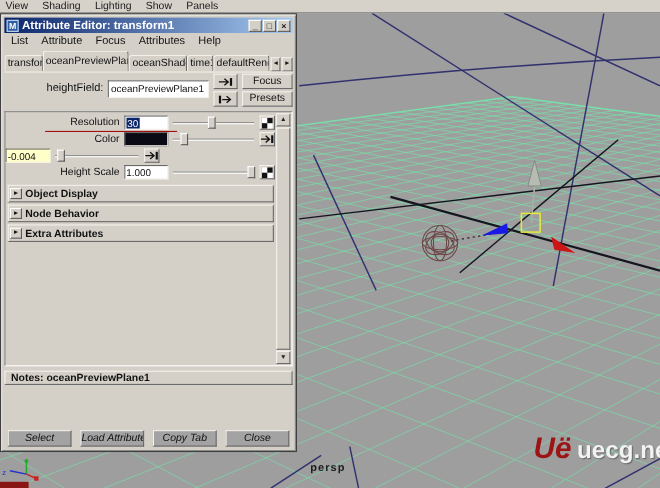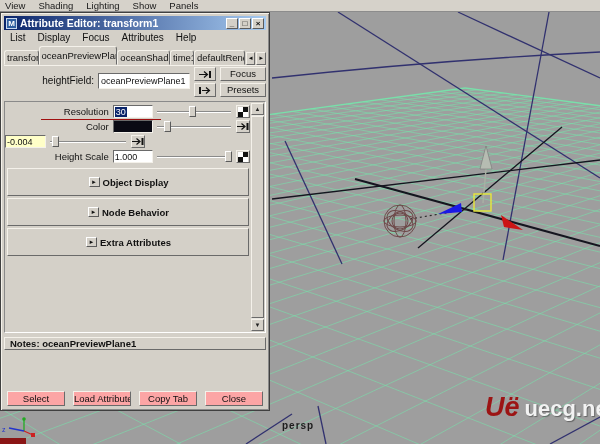--- a/index.html
+++ b/index.html
@@ -68,44 +68,44 @@
   .atrack { position:absolute; left:0; right:0; top:6px; height:2px;
     border-top:1px solid #8a8a8a; border-bottom:1px solid #fff; }
   .ahandle { position:absolute; top:1px; width:7px; height:11px; margin-left:-3px; background:#d4d0c8;
     border:1px solid; border-color:#fff #5a5a5a #5a5a5a #fff; }
   .aicon { width:14px; height:13px; margin-left:5px; background:#d4d0c8; border:1px solid;
     border-color:#f4f1ea #6a6a6a #6a6a6a #f4f1ea; display:flex; align-items:center; justify-content:center; }
   .redline { position:absolute; left:36px; width:120px; bottom:-1px; height:0;
     border-bottom:1.5px solid #a01010; }
 
   #sections { position:absolute; left:2px; top:64px; right:16px; }
-  .secbar { height:28px; margin-top:2px; background:#d4d0c8; border:1px solid;
-    border-color:#f4f1ea #6a6a6a #6a6a6a #f4f1ea; display:flex; align-items:center;justify-content:center; }
+  .secbar { height:16px; margin-top:2px; background:#d4d0c8; border:1px solid;
+    border-color:#f4f1ea #6a6a6a #6a6a6a #f4f1ea; display:flex; align-items:center; }
   .secarrow { width:11px; height:10px; margin:0 3px 0 1px; background:#d4d0c8; border:1px solid;
     border-color:#fff #5a5a5a #5a5a5a #fff; font-size:6px; line-height:8px; text-align:center; color:#111; }
   .seclabel { font-size:9.5px; font-weight:bold; color:#111; }
 
   .vscroll { position:absolute; right:1px; top:1px; bottom:1px; width:13px; background:#e8e6e0; }
   .sbtn { position:absolute; left:0; width:13px; height:12px; background:#d4d0c8; border:1px solid;
     border-color:#f4f1ea #6a6a6a #6a6a6a #f4f1ea; font-size:6px; line-height:10px; text-align:center; color:#222; }
   .sthumb { position:absolute; left:0; top:13px; bottom:13px; width:13px; background:#d4d0c8; border:1px solid;
     border-color:#f4f1ea #6a6a6a #6a6a6a #f4f1ea; }
 
   #notes-header { position:absolute; left:3px; bottom:60px; right:3px; height:13px;
     border:1px solid; border-color:#f4f1ea #6a6a6a #6a6a6a #f4f1ea;
     font-size:9.5px; font-weight:bold; color:#111; padding-left:5px; line-height:12px; }
   #notes-box { position:absolute; left:3px; bottom:22px; right:3px; height:38px;
     border:1px solid; border-color:#8a8a8a #fff #fff #8a8a8a; background:#fff; }
   #notes-text { position:absolute; left:2px; top:2px; right:16px; bottom:2px;
     font-family:"Liberation Mono","DejaVu Sans Mono",monospace; font-size:9px; line-height:11px;
     color:#16163a; white-space:pre-line; overflow:hidden; }
 
   #footer-btns { position:absolute; left:6px; right:6px; bottom:4px; height:15px; display:flex; gap:8px; }
-  .fbtn { flex:1; background:#fca5a5; border:1px solid; border-color:#f4f1ea #6a6a6a #6a6a6a #f4f1ea;
-    font-size:9.5px; color:#111; text-align:center; line-height:13px; white-space:nowrap; overflow:hidden; }
+  .fbtn { flex:1; background:#a3a3a3; border:1px solid; border-color:#f4f1ea #6a6a6a #6a6a6a #f4f1ea;
+    font-size:9.5px; color:#111; text-align:center; line-height:13px; white-space:nowrap; overflow:hidden;font-style:italic; }
 </style>
 </head>
 <body>
 
 <div id="viewport-canvas">
   <svg width="600" height="444" viewBox="0 0 600 444" xmlns="http://www.w3.org/2000/svg">
     <rect x="0" y="0" width="600" height="444" fill="#9e9e9e"></rect>
     <g>
         <line x1="380.0" y1="760.0" x2="-400.0" y2="205.0" stroke="#78e0aa" stroke-width="1.3" opacity="1"></line>
         <line x1="380.0" y1="760.0" x2="1050.0" y2="165.0" stroke="#78e0aa" stroke-width="1.3" opacity="1"></line>
@@ -233,21 +233,21 @@
   <div id="ae-titlebar">
     <span class="ticon">M</span>
     <span class="ttext">Attribute Editor: transform1</span>
     <span class="winbtn">_</span>
     <span class="winbtn">□</span>
     <span class="winbtn">×</span>
   </div>
 
   <div id="ae-menubar">
     <span>List</span>
-    <span>Display</span>
+    <span>Attribute</span>
     <span>Focus</span>
     <span>Attributes</span>
     <span>Help</span>
   </div>
 
   <div id="ae-tabrow">
     <span class="tab" style="width:44px">transform1</span>
     <span class="tab active" style="width:103px">oceanPreviewPlane1</span>
     <span class="tab" style="width:68px">oceanShader1</span>
     <span class="tab" style="width:30px">time1</span>

